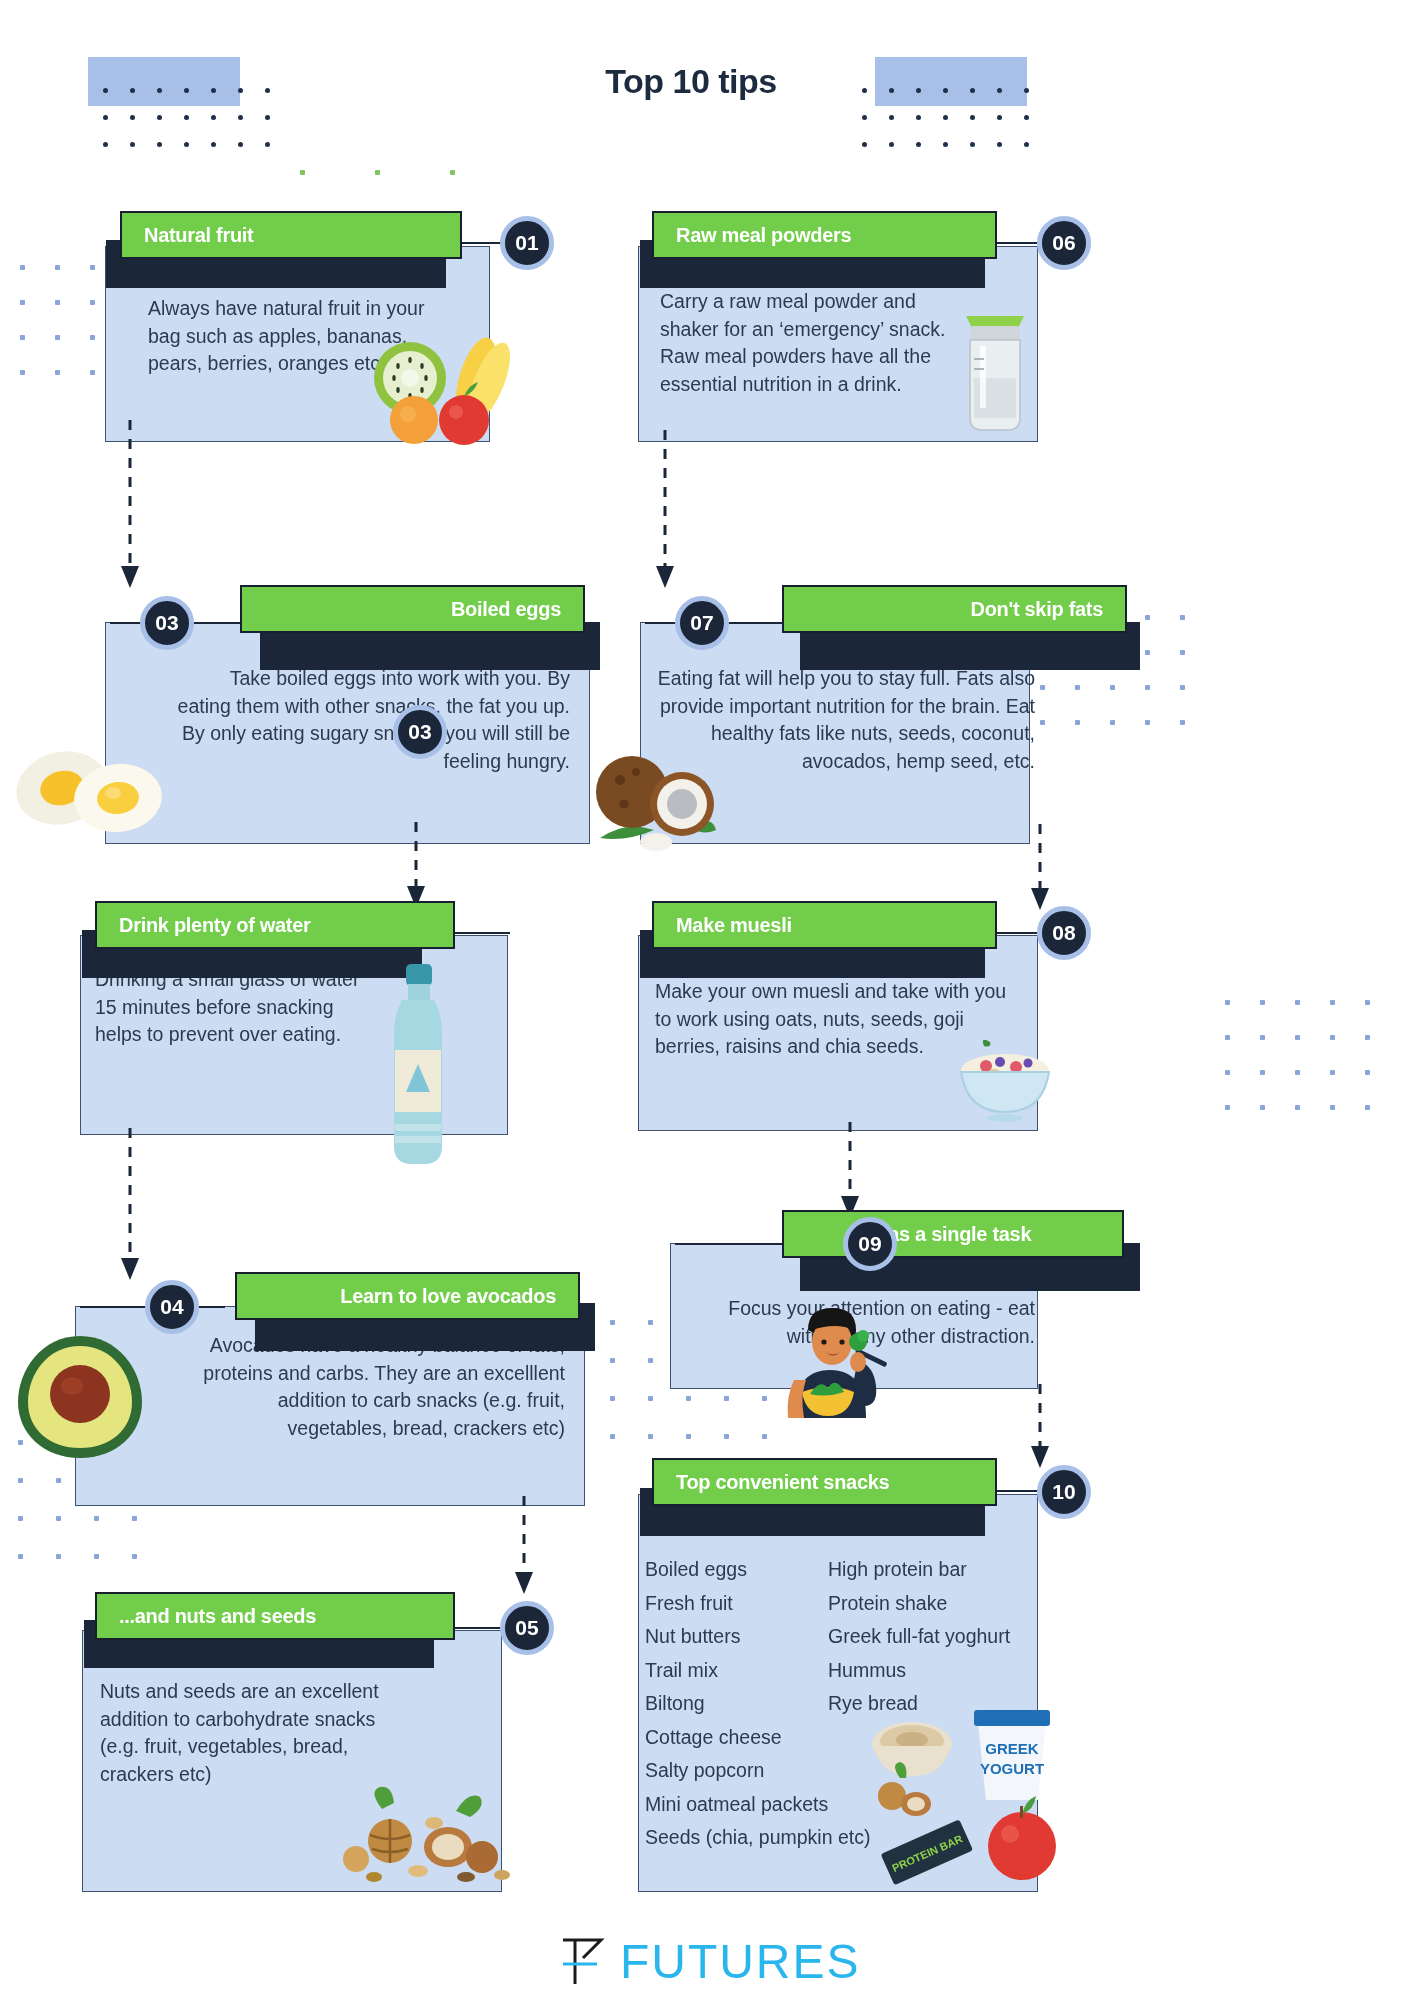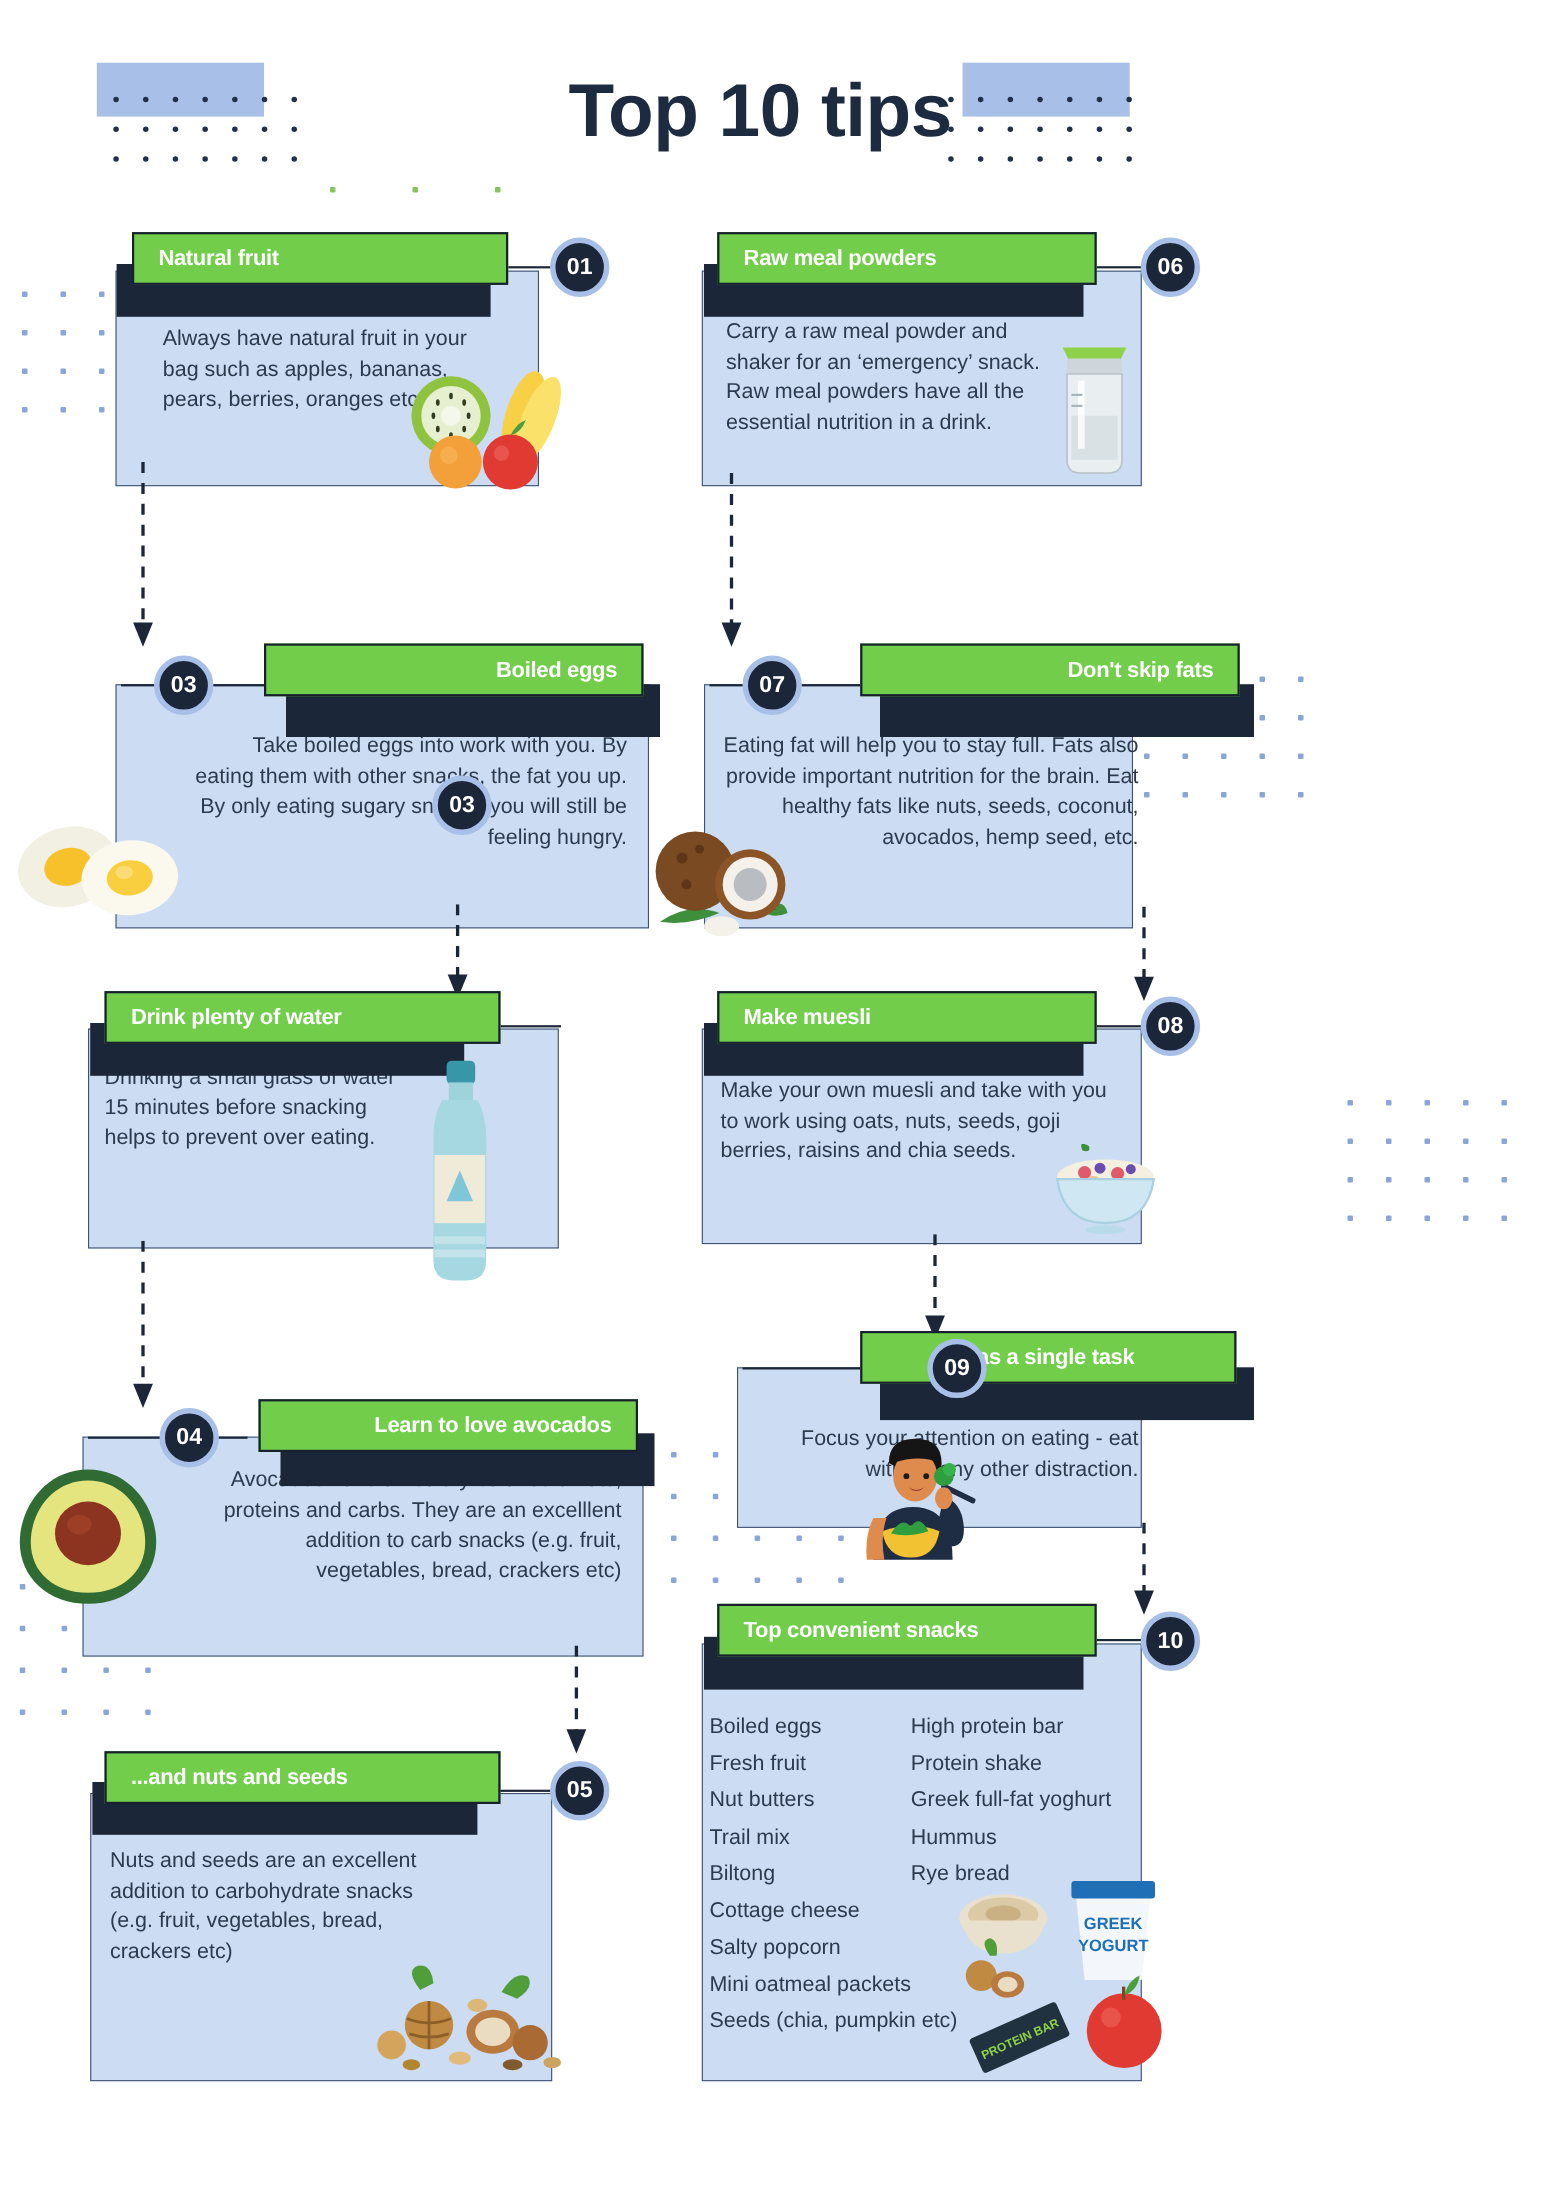--- a/index.html
+++ b/index.html
@@ -19,21 +19,21 @@
     background: #20304a;
   }
   .dotgrid.blue .dot { background: #8aa6d8; border-radius: 1px; }
   .dotgrid.green .dot { background: #78bf4e; border-radius: 1px; }
   .blueblock { position: absolute; background: #a8c0e8; }
 
   
   .title {
     position: absolute; left: 0; top: 62px; width: 1382px;
     text-align: center;
-    font-size: 68px; font-weight: bold; color: #1d2b40;
+    font-size: 34px; font-weight: bold; color: #1d2b40;
     letter-spacing: -0.5px;
   }
   .subtitle {
     position: absolute; left: 0; top: 176px; width: 1414px;
     text-align: center;
     font-size: 32px; font-weight: bold; color: #6db551;
     letter-spacing: -0.3px;
   }
 
   
@@ -623,14 +623,22 @@
   </svg>
   <svg class="arrow" style="left:830px;top:1122px;" width="40" height="108">
     <path d="M20 0 L20 78" stroke="#1b2638" stroke-width="3" stroke-dasharray="10 9" fill="none"></path>
     <path d="M20 96 L11 74 L29 74 Z" fill="#1b2638"></path>
   </svg>
   <svg class="arrow" style="left:1020px;top:1384px;" width="40" height="100">
     <path d="M20 0 L20 66" stroke="#1b2638" stroke-width="3" stroke-dasharray="10 9" fill="none"></path>
     <path d="M20 84 L11 62 L29 62 Z" fill="#1b2638"></path>
   </svg>
 
+  <div class="logo">
+    <svg class="mark" width="62" height="62" viewBox="0 0 62 62">
+      <path d="M10 10 H48 L30 28" stroke="#1b1b1b" stroke-width="3" fill="none"></path>
+      <path d="M22 10 V54" stroke="#1b1b1b" stroke-width="3" fill="none"></path>
+      <path d="M10 34 H44" stroke="#29b6ec" stroke-width="3" fill="none"></path>
+    </svg>
+    <span class="word">FUTURES</span>
+  </div>
 
 </div>
 
 </body></html>

